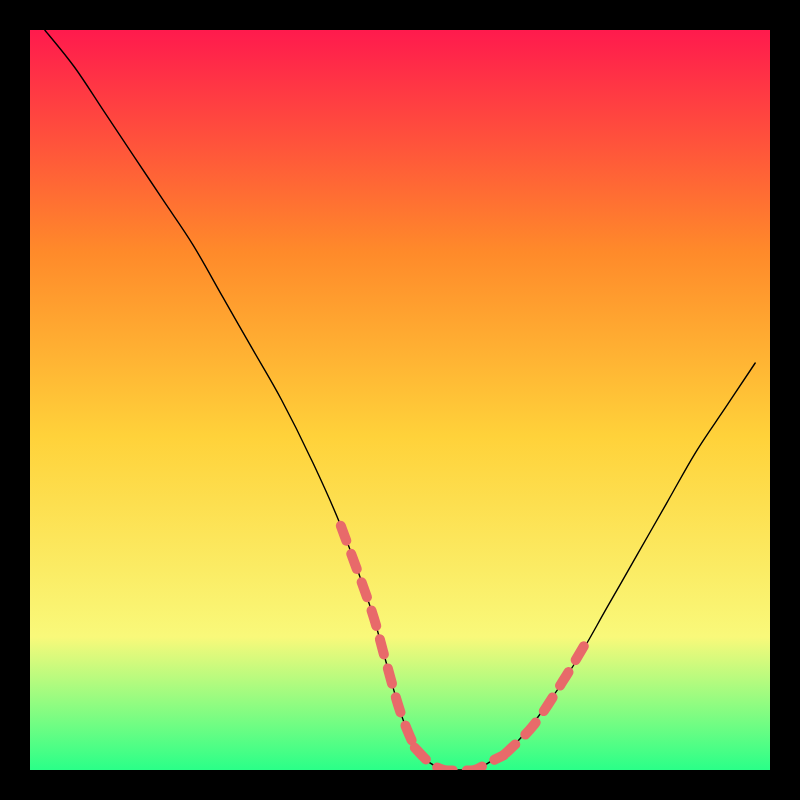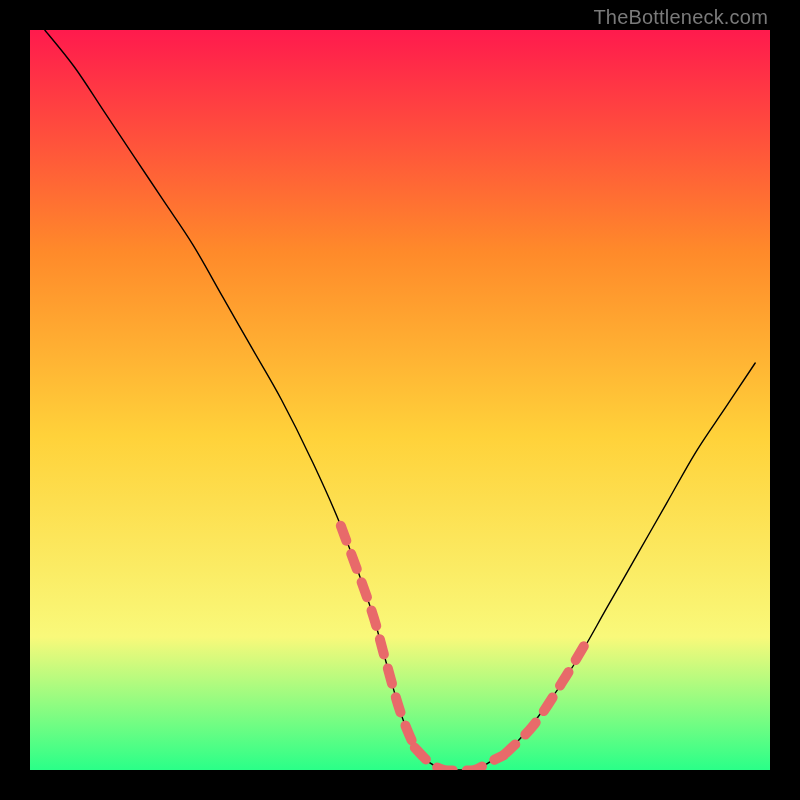--- a/index.html
+++ b/index.html
@@ -48,21 +48,20 @@
     stroke-width: 10;
     stroke-linecap: round;
     stroke-dasharray: 16 14;
   }
 </style>
 </head>
 <body>
 
 <div class="frame">
 
-  <div class="watermark">TheBottleneck.com</div>
 
   <div class="plot-area">
     <svg id="chart-svg" width="740" height="740" viewBox="0 0 740 740">
       <defs>
         <linearGradient id="bg-grad" x1="0" y1="0" x2="0" y2="1">
           <stop id="g0" offset="0%" stop-color="#ff1a4d"></stop>
           <stop id="g1" offset="30%" stop-color="#ff8a2a"></stop>
           <stop id="g2" offset="55%" stop-color="#ffd23a"></stop>
           <stop id="g3" offset="82%" stop-color="#f9f97a"></stop>
           <stop id="g4" offset="100%" stop-color="#2aff88"></stop>

